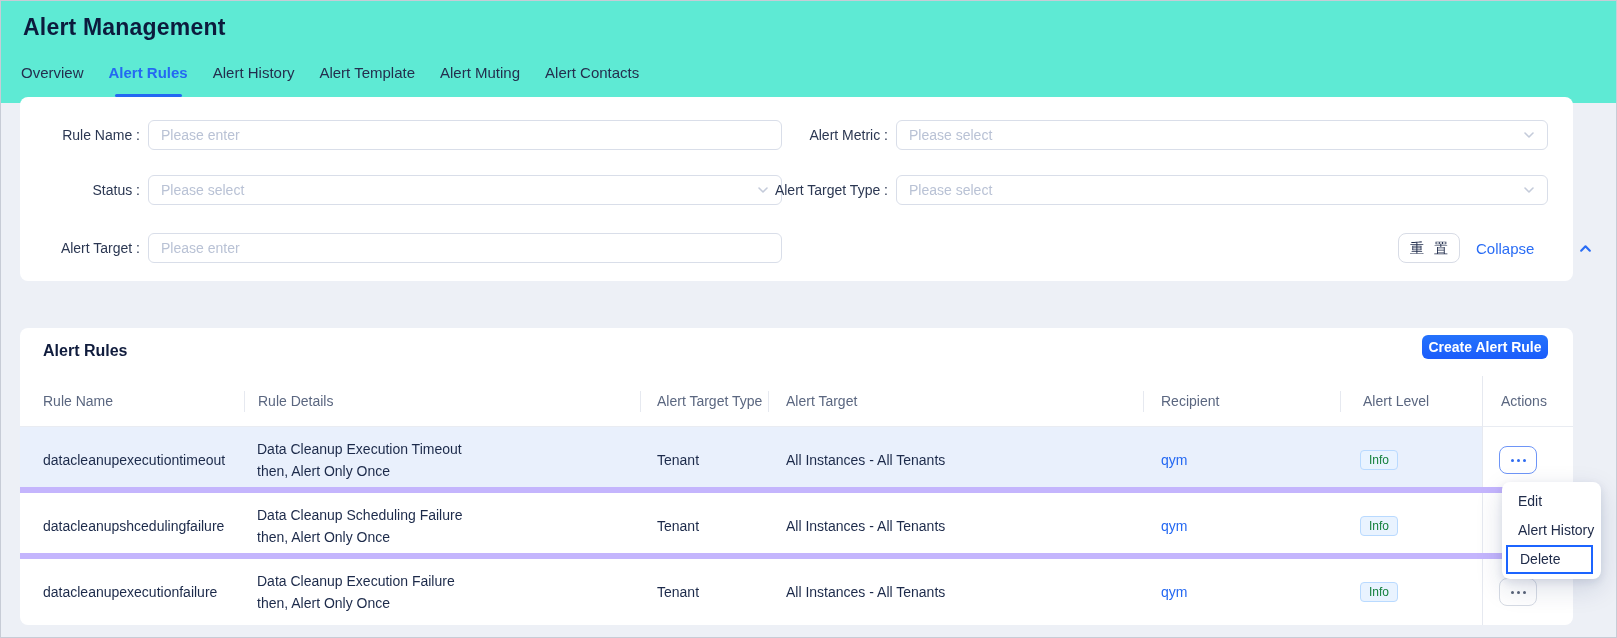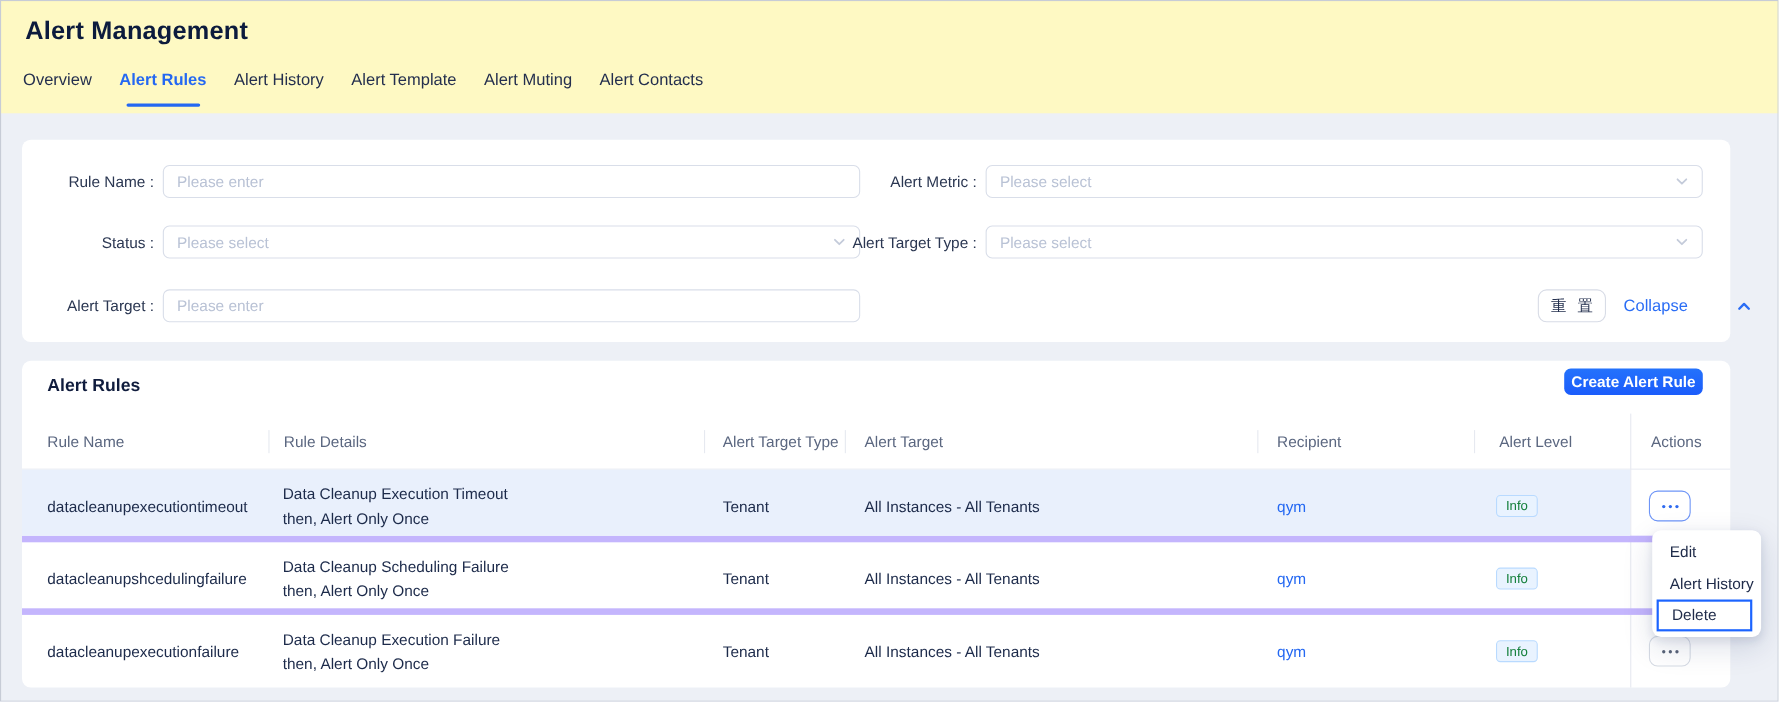--- a/index.html
+++ b/index.html
@@ -2,30 +2,30 @@
 <html><head>
 <meta charset="utf-8">
 <style>
   * { margin:0; padding:0; box-sizing:border-box; }
   html,body { width:1617px; height:638px; }
   body { font-family:"Liberation Sans", sans-serif; background:#fff; position:relative; }
   #app { position:absolute; inset:0; width:1617px; height:638px; background:#edf0f6; overflow:hidden; }
   #app::after { content:""; position:absolute; inset:0; border:1px solid #c7ccd6; pointer-events:none; z-index:99; }
 
   
-  .top-header { position:absolute; left:0; top:0; width:1617px; height:103px; background:#fef9c3; }
+  .top-header { position:absolute; left:0; top:0; width:1617px; height:103px; background:#5eead4; }
   .page-title { position:absolute; left:23px; top:14px; font-size:23px; font-weight:700; color:#0c1b3d; letter-spacing:.2px; }
   .tab-bar { position:absolute; left:21px; top:63px; display:flex; }
   .tab { position:relative; height:20px; line-height:20px; font-size:15px; color:#242f4e; margin-right:25px; cursor:pointer; white-space:nowrap; }
   .tab.active { color:#2468f2; font-weight:700; }
   .tab.active::after { content:""; position:absolute; left:6px; right:6px; bottom:-14px; height:3px; background:#2468f2; border-radius:2px; }
 
   
   .card { position:absolute; background:#fff; border-radius:8px; }
-  .filter-card { left:20px; top:127px; width:1553px; height:184px;text-decoration:underline; }
+  .filter-card { left:20px; top:97px; width:1553px; height:184px;text-decoration:underline; }
   .table-card  { left:20px; top:328px; width:1553px; height:297px; }
 
   
   .f-label { position:absolute; height:30px; line-height:30px; font-size:14px; color:#2b3752; text-align:right; }
   .f-control { position:absolute; height:30px; border:1px solid #d9dee9; border-radius:6px; background:#fff; font-size:14px; }
   input.f-control { padding:11px 12px; color:#15803d; outline:none; }
   input.f-control::placeholder { color:#b9c2d5; }
   .f-select { display:flex; align-items:center; padding:0 12px; cursor:pointer; }
   .f-select .ph { color:#b9c2d5; flex:1 1 auto; overflow:hidden; white-space:nowrap; }
   .chev { flex:0 0 auto; width:12px; height:12px; margin-left:8px; }

